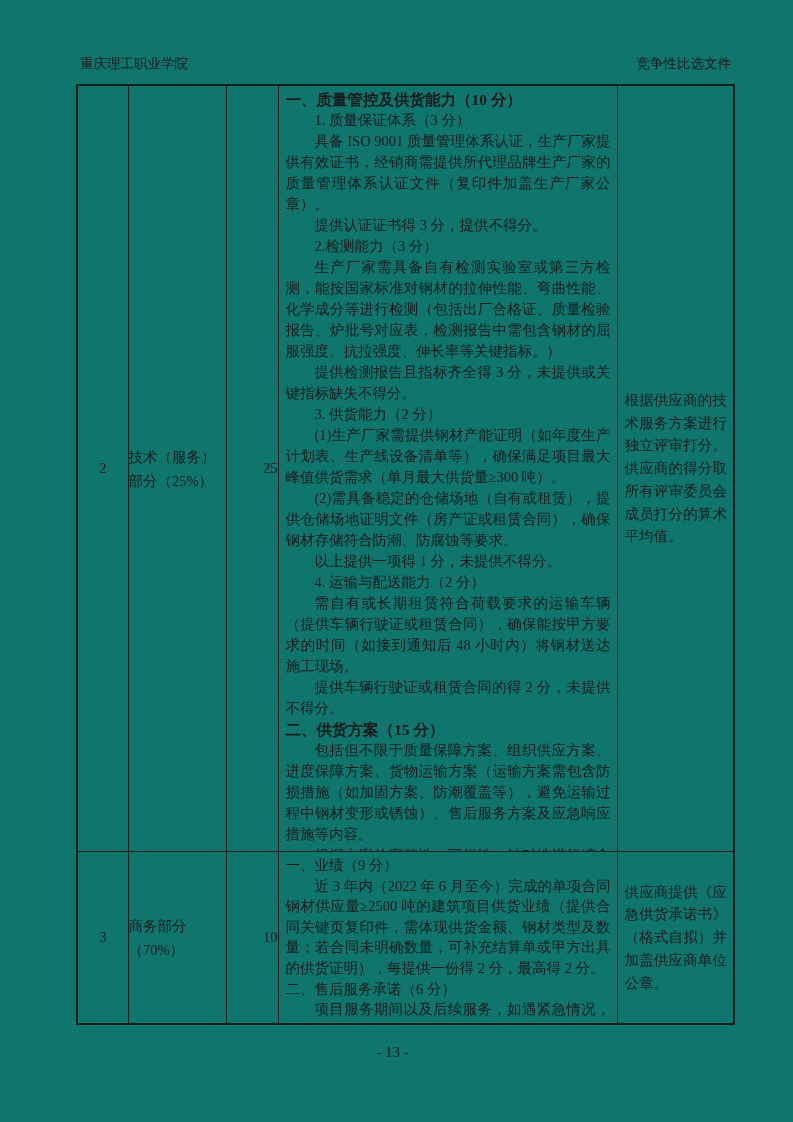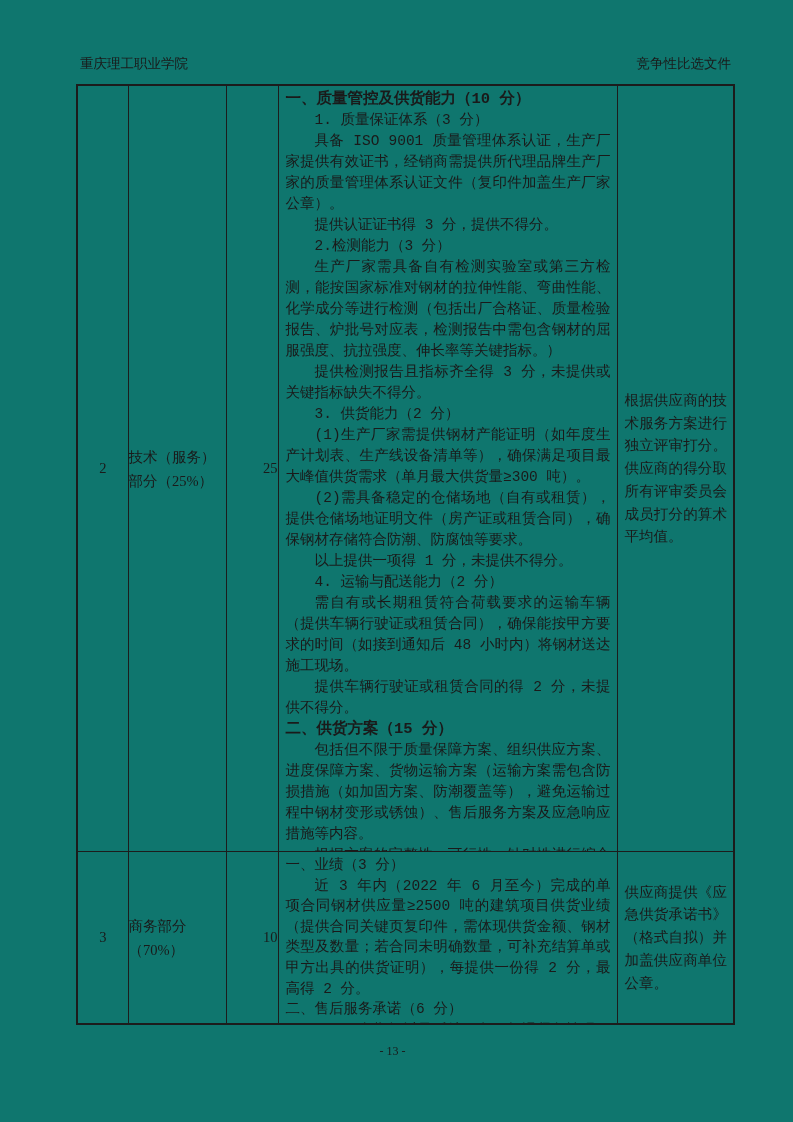--- a/index.html
+++ b/index.html
@@ -20,41 +20,41 @@
     display: flex;
     justify-content: space-between;
     font-size: 13.5px;
     line-height: 17px;
   }
   
   .footer {
     position: absolute;
     top: 1044px; left: 0; right: 8px;
     text-align: center;
-    font-size: 12px;
+    font-size: 15px;
   }
   
   table.eval {
     position: absolute;
     top: 84px; left: 76px;
     width: 657px;
     border-collapse: collapse;
     table-layout: fixed;
     font-size: 14.5px;
   }
   table.eval { border: 2px solid #1c1c1c; }
   table.eval td {
     border: 1px solid #1c1c1c;
     padding: 0;
     vertical-align: middle;
   }
   td.c-no     { text-align: center; }
   td.c-cat    { }
   td.c-score  { text-align: right; }
-  td.c-content{ vertical-align: top; font-family: Liberation Mono, monospace; }
+  td.c-content{ vertical-align: top; }
   .cat-line { display: block; line-height: 24px; }
   
   .content-inner {
     padding: 3px 6px 2px 7px;
     line-height: 21px;
     overflow: hidden;
   }
   .row2 .content-inner { height: 760px; }
   .row3 .content-inner { height: 166px; line-height: 20.6px; }
   .content-inner p { margin: 0; text-align: justify; text-justify: inter-character; }
@@ -130,21 +130,21 @@
         </td>
         <td class="c-cat">
           <span class="cat-line">商务部分</span>
           <span class="cat-line">（70%）</span>
         </td>
         <td class="c-score">
           <span>10</span>
         </td>
         <td class="c-content">
           <div class="content-inner">
-            <p class="p0">一、业绩（3 分）</p>
+            <p class="p0">一、业绩（9 分）</p>
             <p class="p">近 3 年内（2022 年 6 月至今）完成的单项合同钢材供应量≥2500 吨的建筑项目供货业绩（提供合同关键页复印件，需体现供货金额、钢材类型及数量；若合同未明确数量，可补充结算单或甲方出具的供货证明），每提供一份得 2 分，最高得 2 分。</p>
             <p class="p0">二、售后服务承诺（6 分）</p>
             <p class="p">项目服务期间以及后续服务，如遇紧急情况，需</p>
           </div>
         </td>
         <td>
           <div class="note-inner">供应商提供《应急供货承诺书》（格式自拟）并加盖供应商单位公章。</div>
         </td>
       </tr>
     </tbody>

